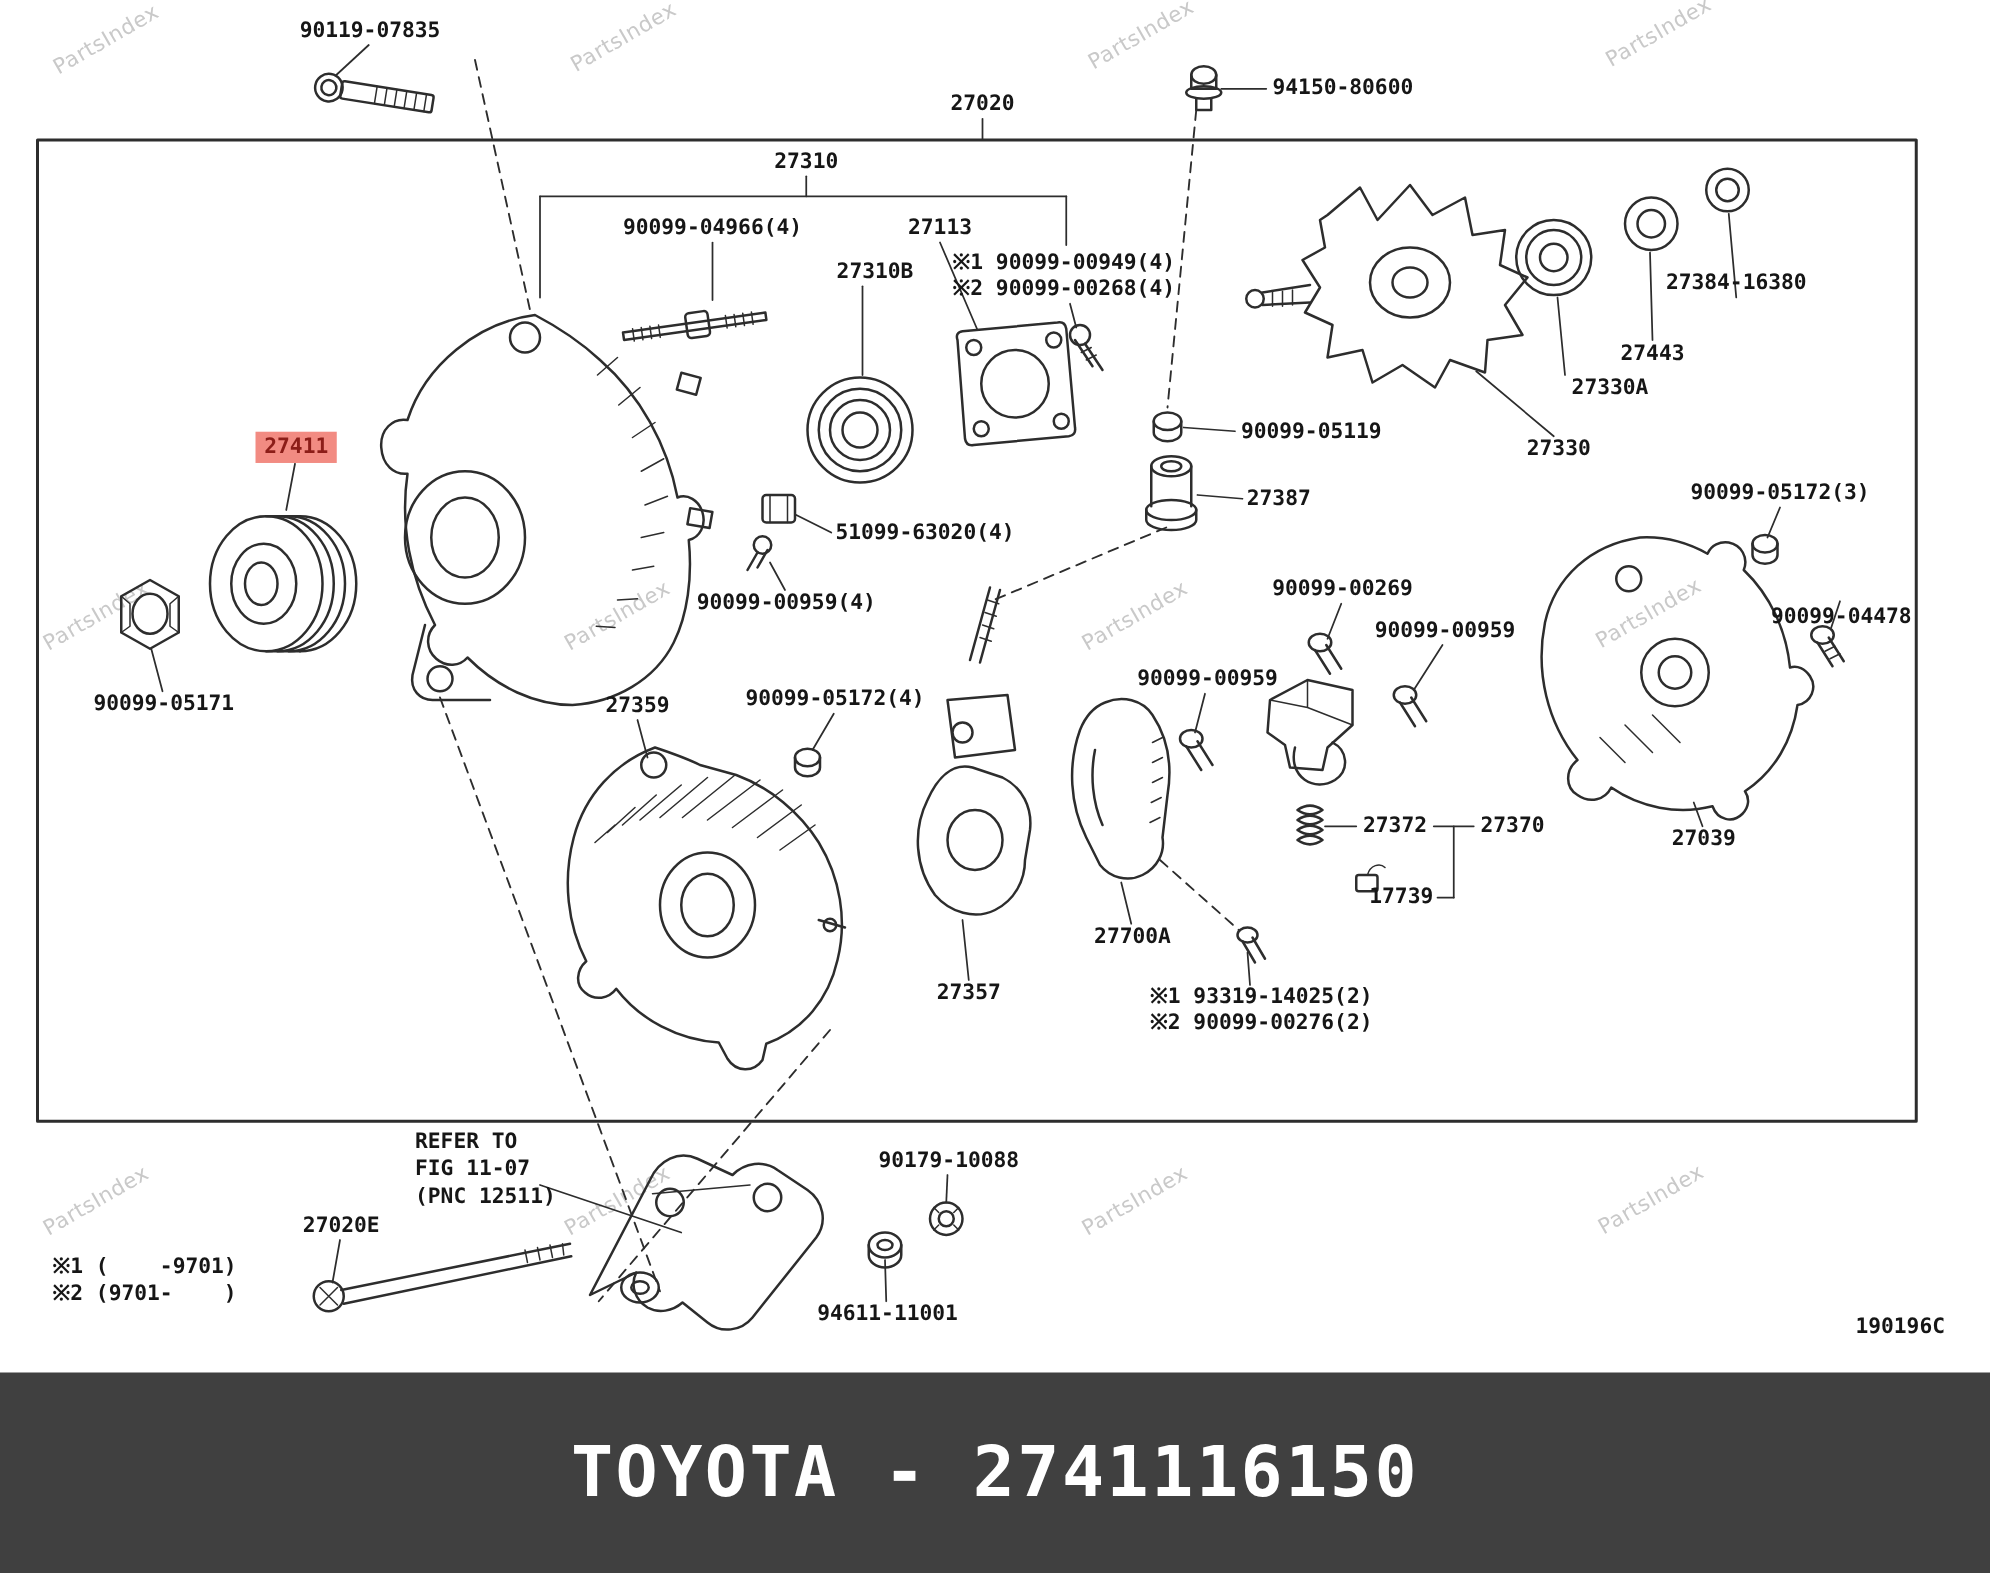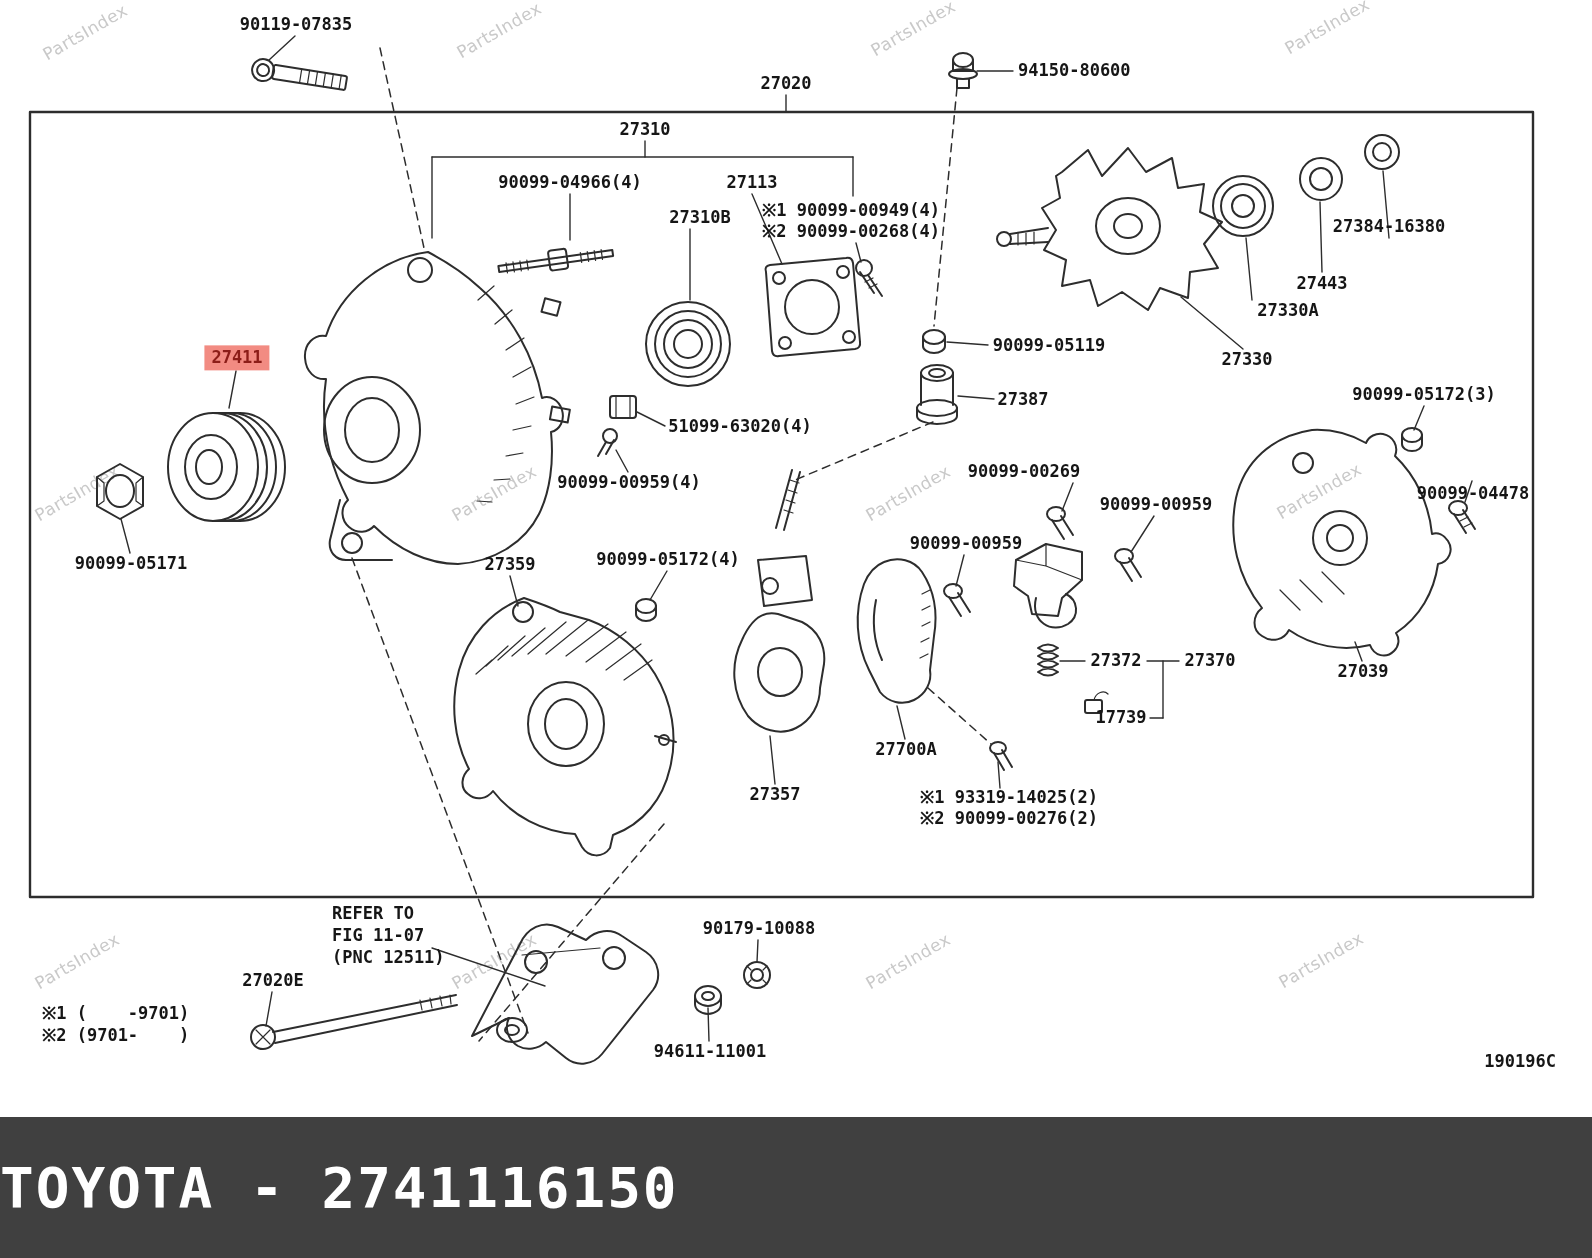--- a/index.html
+++ b/index.html
@@ -30,23 +30,23 @@
     color:var(--label,#161616); white-space:pre;
   }
   .label.left  { transform:translate(0,-50%); }
   .label.right { transform:translate(-100%,-50%); }
   .label.highlight {
     background:var(--highlight-bg,#f28b82);
     color:var(--highlight-text,#8c1d18);
     padding:2px 7px;
   }
   .footer {
-    position:absolute; left:0; right:0; bottom:0; height:141px;
+    position:absolute; left:0; right:0; bottom:0; height:160px;
     background:var(--footer-bg,#404040);
-    display:flex; align-items:center; 
+    display:flex; align-items:center; justify-content:center;
   }
   .footer-text {
     display:flex; gap:96px; align-items:baseline;
     font:700 56px "DejaVu Sans Mono", monospace;
     color:var(--footer-text,#ffffff); letter-spacing:2px; white-space:pre;
   }
 </style>
 </head>
 <body>
 
@@ -365,21 +365,21 @@
       <div class="label center" style="left: 1254px; top: 311px; margin-left: 34px;">27330A</div>
       <div class="label center" style="left: 1247px; top: 360px;">27330</div>
       <div class="label center" style="left: 1049px; top: 346px;">90099-05119</div>
       <div class="label center" style="left: 1023px; top: 400px;">27387</div>
       <div class="label center highlight" style="left: 237px; top: 358px;">27411</div>
       <div class="label center" style="left: 740px; top: 427px;">51099-63020(4)</div>
       <div class="label center" style="left: 629px; top: 483px;">90099-00959(4)</div>
       <div class="label center" style="left: 131px; top: 564px;">90099-05171</div>
       <div class="label center" style="left: 1424px; top: 395px;">90099-05172(3)</div>
       <div class="label center" style="left: 1473px; top: 494px;">90099-04478</div>
-      <div class="label center" style="left: 1024px; top: 472px;">90099-00269</div>
+      <div class="label center" style="left: 1074px; top: 472px;">90099-00269</div>
       <div class="label center" style="left: 1156px; top: 505px;">90099-00959</div>
       <div class="label center" style="left: 966px; top: 544px;">90099-00959</div>
       <div class="label center" style="left: 510px; top: 565px;">27359</div>
       <div class="label center" style="left: 668px; top: 560px;">90099-05172(4)</div>
       <div class="label center" style="left: 1116px; top: 661px;">27372</div>
       <div class="label center" style="left: 1210px; top: 661px;">27370</div>
       <div class="label center" style="left: 1121px; top: 718px;">17739</div>
       <div class="label center" style="left: 1363px; top: 672px;">27039</div>
       <div class="label center" style="left: 906px; top: 750px;">27700A</div>
       <div class="label center" style="left: 775px; top: 795px;">27357</div>

